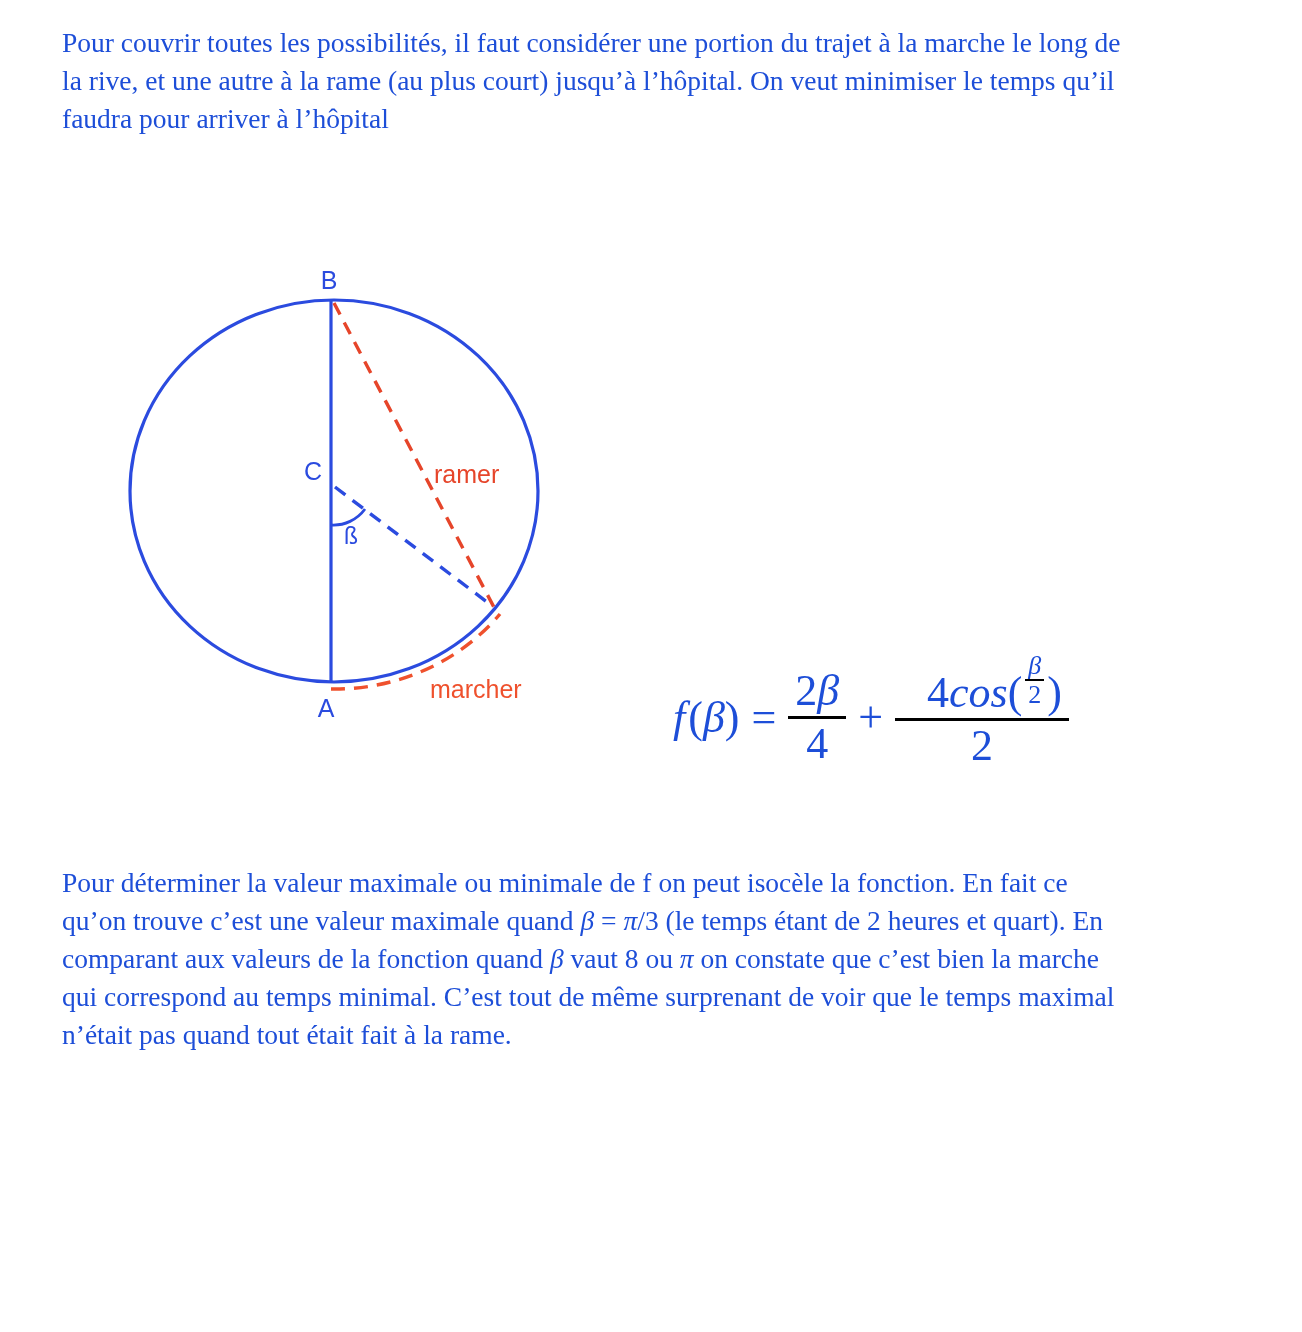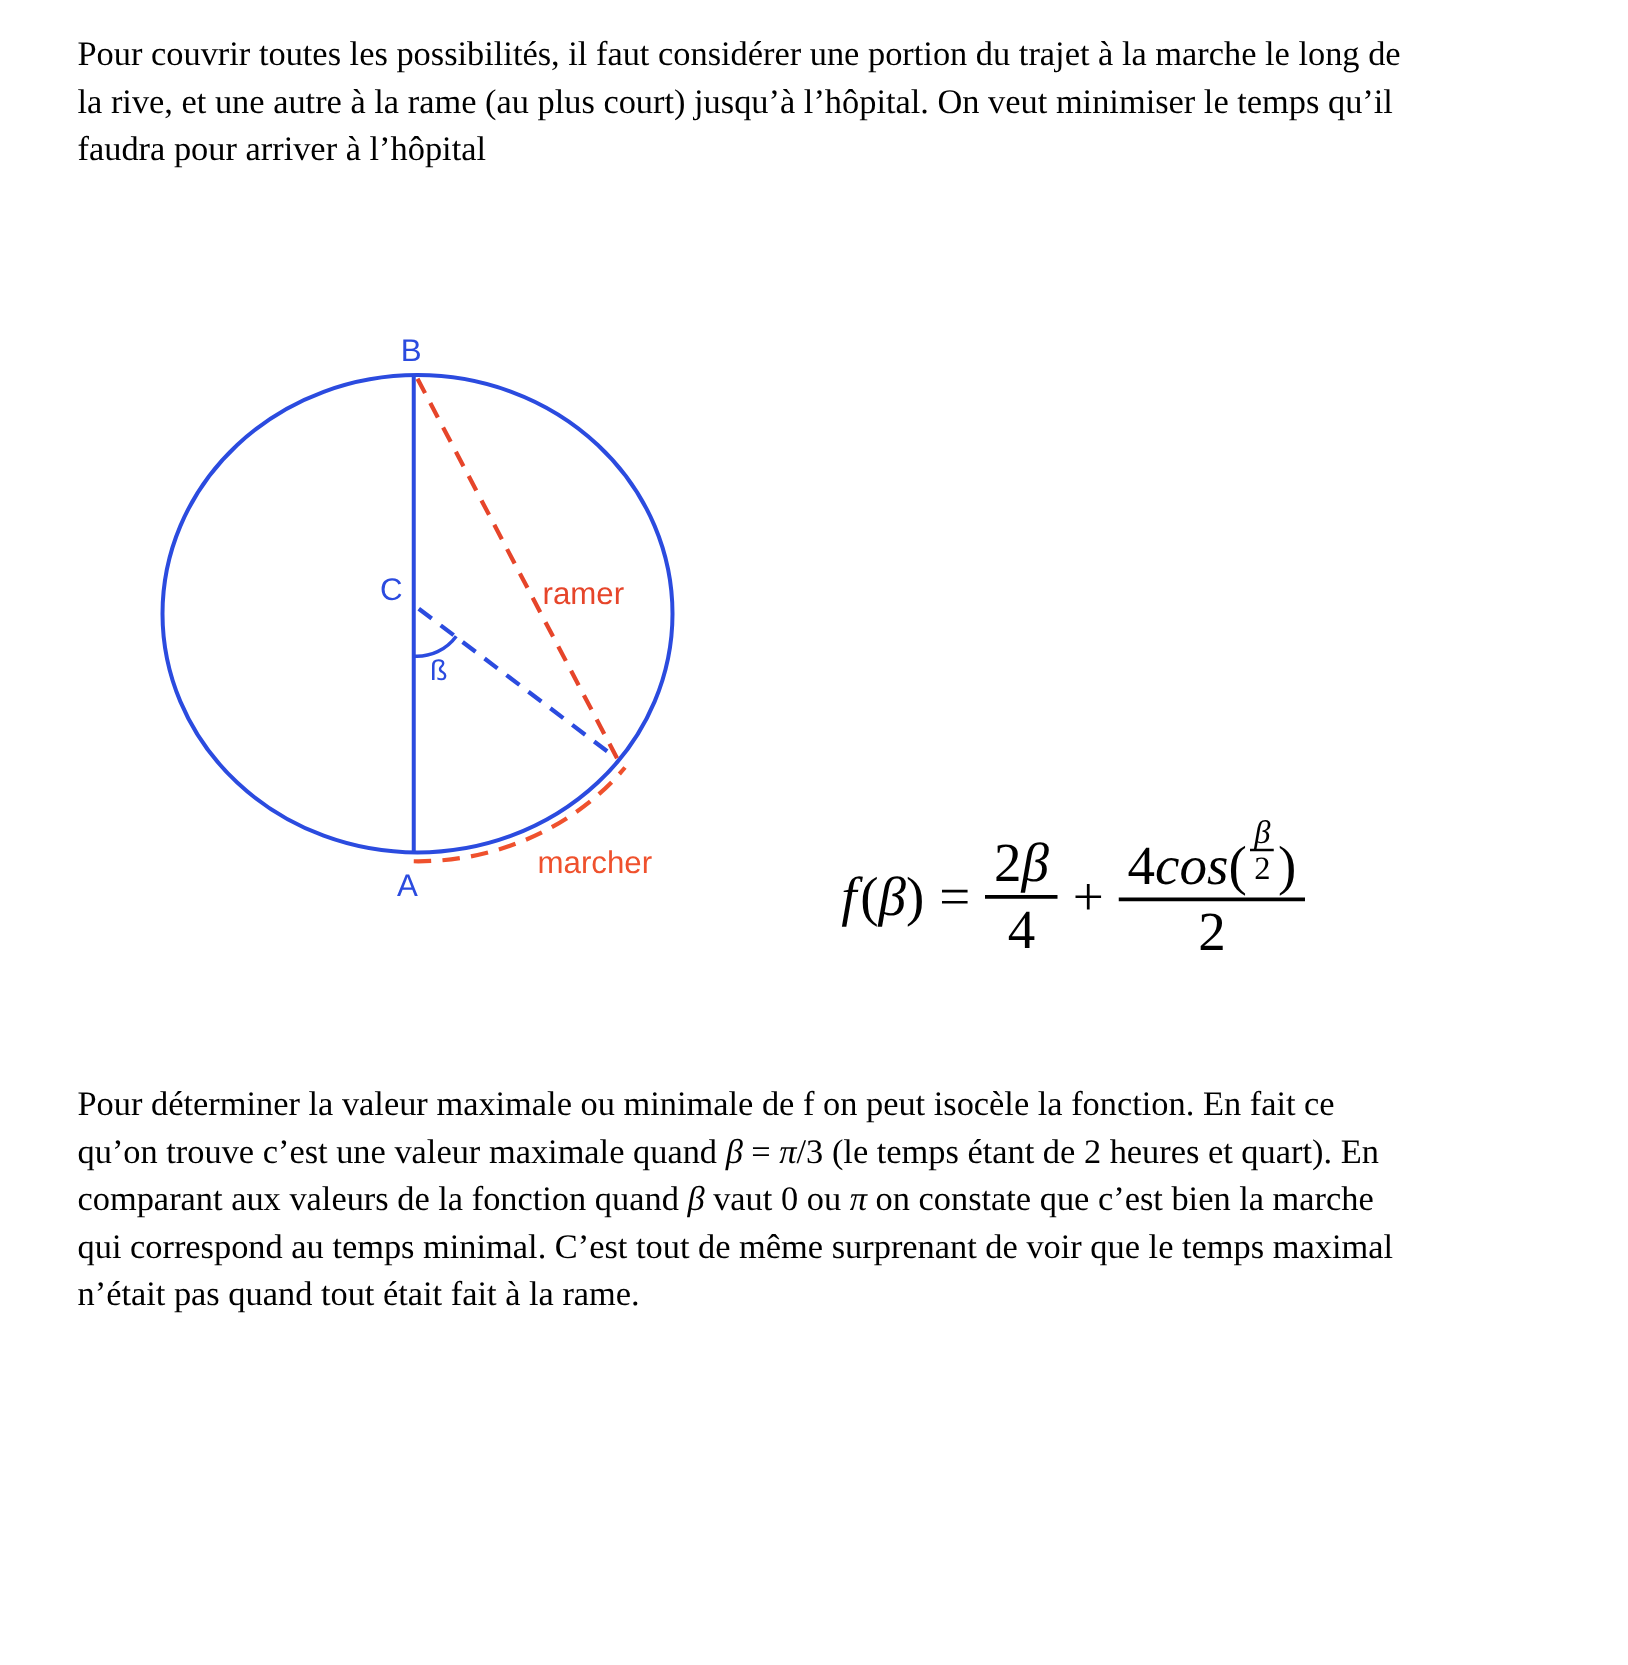--- a/index.html
+++ b/index.html
@@ -1,16 +1,16 @@
 <!DOCTYPE html>
 <html><head>
 <meta charset="utf-8">
 <style>
   html,body{margin:0;padding:0;background:#ffffff;}
-  .page{position:relative;width:1302px;height:1332px;background:#ffffff;color:#000000;
+  .page{position:relative;width:1302px;height:1332px;background:#ffffff;color:#1d4ed8;
         font-family:"Liberation Serif","DejaVu Serif",serif;overflow:hidden;}
   .para{margin:0;font-size:27.5px;line-height:38px;white-space:pre-line;}
   .it{font-style:italic;}
   .intro{position:absolute;left:62px;top:24px;width:1205px;}
   .rightcol{position:absolute;left:676px;top:206px;width:600px;}
   .rightcol .para{margin:0 0 38px 0;}
   .bottom{position:absolute;left:62px;top:864px;width:1215px;}
   .bottom .para{margin:0 0 38px 0;}
   .diagram{position:absolute;left:0;top:0;width:1302px;height:1332px;}
   .dlabel{font-family:"Liberation Sans","DejaVu Sans",sans-serif;font-size:25px;}
@@ -19,21 +19,21 @@
   .formula{position:absolute;left:673px;top:652px;display:flex;align-items:center;
            font-size:44px;line-height:1;}
   .formula .op{margin:0 12px;}
   .lhs{display:inline-flex;align-items:baseline;}
   .lhs span:first-child{padding-right:3px;}
   .frac{display:inline-flex;flex-direction:column;align-items:stretch;}
   .frac .num{display:flex;align-items:flex-end;justify-content:center;min-height:60px;
              padding:0 7px 3px 7px;line-height:1;}
   .frac .den{display:flex;align-items:flex-start;justify-content:center;min-height:60px;
              padding:3px 7px 0 7px;border-top:3px solid #000;line-height:1;}
-  .numrow{display:inline-flex;align-items:flex-end;}
+  .numrow{display:inline-flex;align-items:flex-end;margin-left:25px;}
   .ifrac{display:inline-flex;flex-direction:column;align-items:center;font-size:26px;
          line-height:1.05;margin:0 3px 6px 3px;}
   .ifrac .iden{border-top:2px solid #000;align-self:stretch;text-align:center;}
   .ifrac .inum{padding:0 3px;}
 </style>
 </head>
 <body>
 
 <div class="page">
 
@@ -87,18 +87,18 @@
           <span>)</span>
         </span>
       </span>
       <span class="den">2</span>
     </span>
   </div>
 
   <div class="bottom">
     <p class="para"><span>Pour déterminer la valeur maximale ou minimale de f on peut isocèle la fonction. En fait ce
 qu’on trouve c’est une valeur maximale quand </span><span class="it">β</span><span> = </span><span class="it">π</span><span>/3 (le temps étant de 2 heures et quart). En
-comparant aux valeurs de la fonction quand </span><span class="it">β</span><span> vaut 0 ou </span><span class="it">π</span><span> on constate que c’est bien la marche
+comparant aux valeurs de la fonction quand </span><span class="it">β</span><span> vaut 8 ou </span><span class="it">π</span><span> on constate que c’est bien la marche
 qui correspond au temps minimal. C’est tout de même surprenant de voir que le temps maximal
 n’était pas quand tout était fait à la rame.</span></p>
   </div>
 
 </div>
 
 </body></html>

